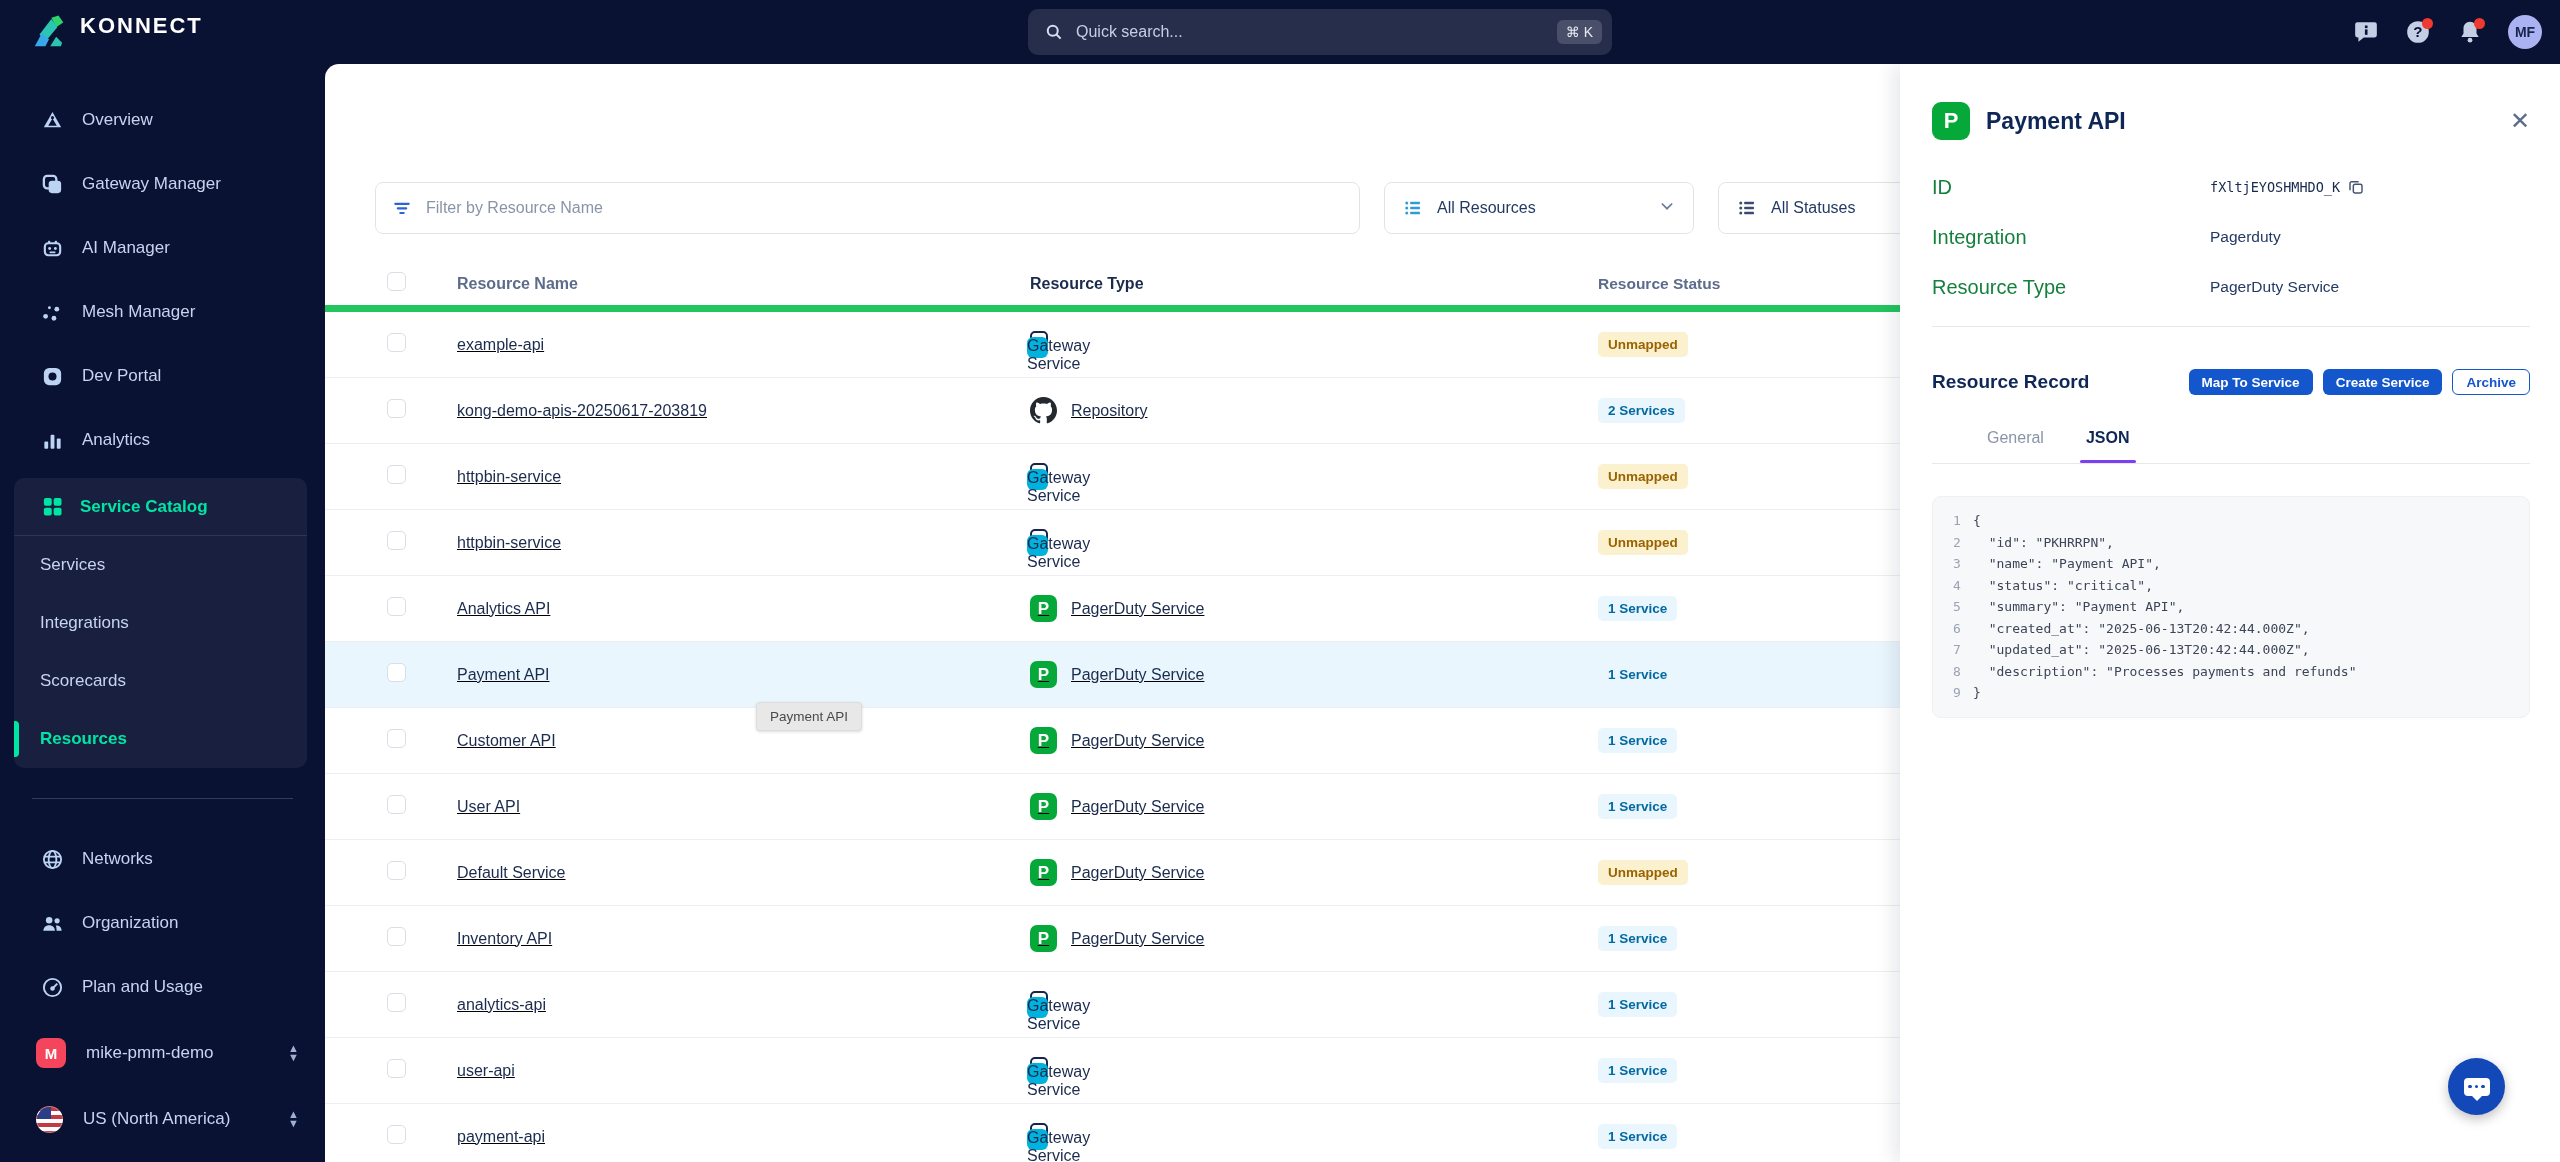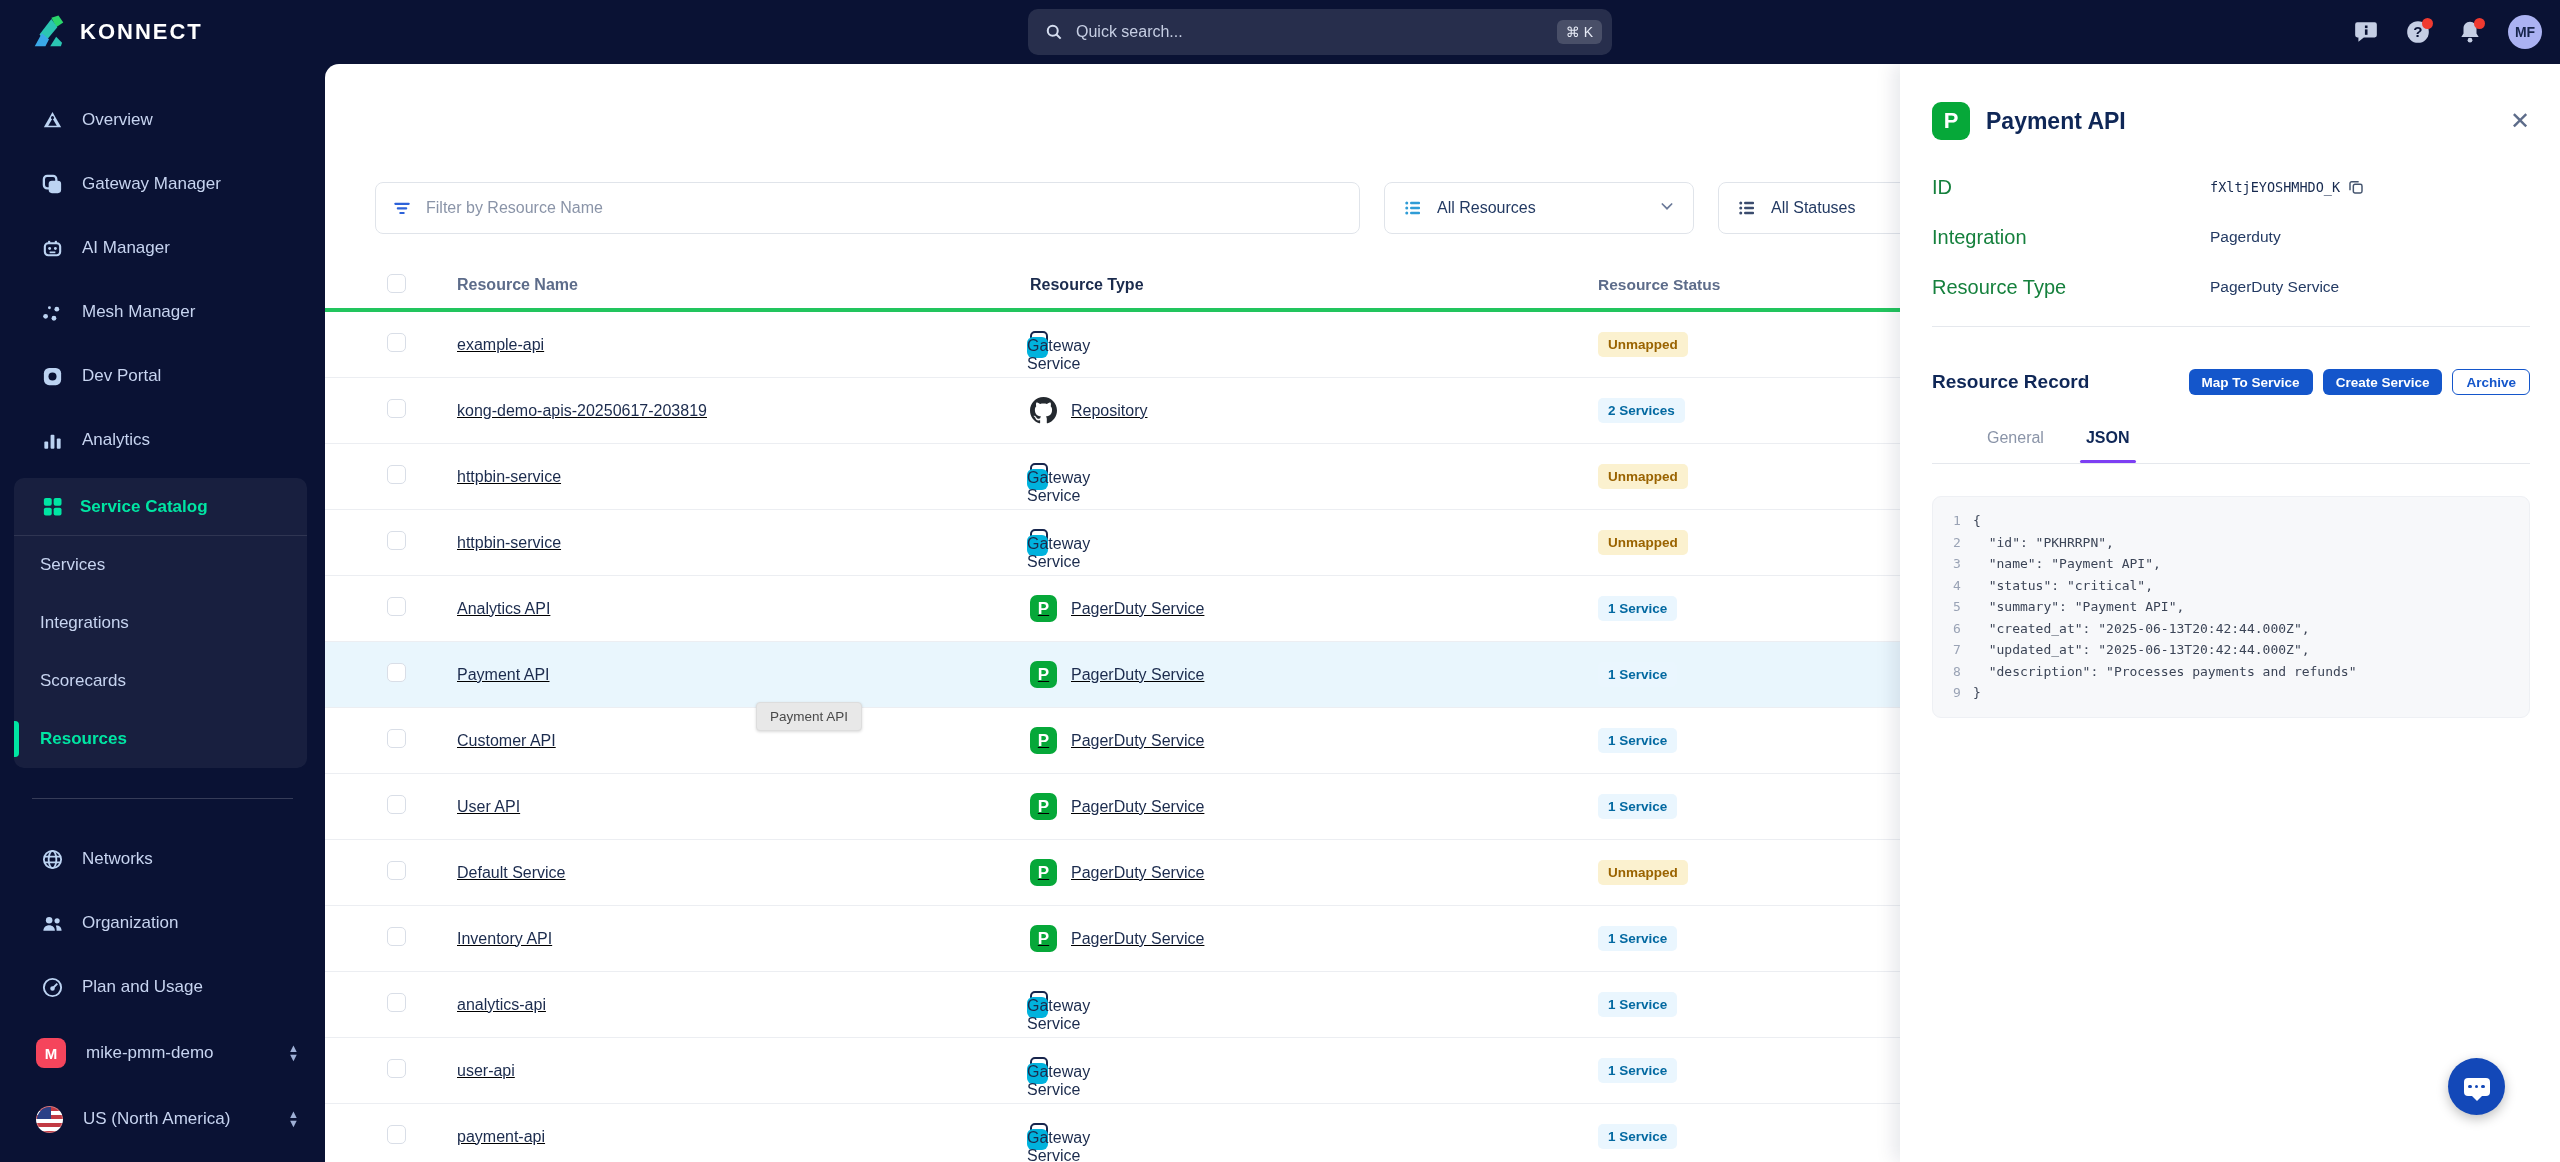--- a/index.html
+++ b/index.html
@@ -1,21 +1,21 @@
 <!DOCTYPE html>
 <html><head>
 <meta charset="utf-8">
 <style>
   * { margin:0; padding:0; box-sizing:border-box; }
   html,body { width:2560px; height:1162px; overflow:hidden; }
   body { font-family:"Liberation Sans", sans-serif; background:#0A1234; position:relative; }
 
   
   .topbar { position:absolute; left:0; top:0; width:2560px; height:64px; background:#0A1234; z-index:30; }
-  .logo { position:absolute; left:30px; top:13px; display:flex; align-items:center; gap:12px; }
+  .logo { position:absolute; left:30px; top:13px; display:flex; gap:12px; }
   .logo-mark { width:38px; height:38px; }
   .brand { color:#FFFFFF; font-size:22px; font-weight:700; letter-spacing:2px; }
   .search { position:absolute; left:1028px; top:9px; width:584px; height:46px; background:rgba(255,255,255,0.12);
             border-radius:10px; display:flex; align-items:center; padding:0 10px 0 16px; }
   .search-ph { color:#C6CEE3; font-size:16px; margin-left:12px; }
   .kbd { margin-left:auto; background:rgba(255,255,255,0.16); color:#E6EAF5; font-size:14px; border-radius:6px; padding:4px 9px; }
   .top-right { position:absolute; right:18px; top:0; height:64px; display:flex; align-items:center; gap:24px; }
   .tb-ic { position:relative; width:28px; height:28px; display:flex; align-items:center; justify-content:center; }
   .red-dot { position:absolute; top:0px; right:-1px; width:11px; height:11px; background:#F03A30; border-radius:50%; }
   .avatar { width:34px; height:34px; border-radius:50%; background:#ABB2F2; color:#17254C; font-weight:700; font-size:14px;
@@ -56,21 +56,21 @@
   .f-input .ph { color:#8A94A8; font-size:16px; margin-left:14px; }
   .dd { height:52px; border:1px solid #E0E4EA; border-radius:8px; display:flex; align-items:center; padding:0 18px; background:#fff;
         color:#233A63; font-size:16px; cursor:pointer; }
   .dd .lbl { margin-left:14px; }
   .dd .chev { margin-left:auto; padding-left:60px; }
   .dd.resources { width:310px; }
   .dd.statuses { width:560px; }
 
   
   .thead { position:absolute; left:0; top:198px; width:2006px; height:50px; display:flex; align-items:center;
-           color:#5D6C8A; font-size:15.5px; font-weight:600; border-bottom:4px solid #22c55e; }
+           color:#5D6C8A; font-size:15.5px; font-weight:600; border-bottom:7px solid #22c55e; }
   .rows { position:absolute; left:0; top:248px; width:2235px; }
   .trow { height:66px; display:flex; align-items:center; border-bottom:1px solid #ECEEF2; background:#fff; cursor:pointer;text-decoration:underline; }
   .trow.highlight { background:#E9F6FD; }
   .col-cb { width:70px; padding-left:62px; flex:none; }
   .col-name { width:573px; flex:none; color:#1B2B4D; font-size:16px; padding-left:0; margin-left:62px; }
   .thead .col-name { color:#5D6C8A; }
   .col-type { width:568px; flex:none; display:flex; align-items:center; gap:14px; color:#1B2B4D; font-size:16px; }
   .col-status { flex:none; }
   .cbx { display:inline-block; width:19px; height:19px; border:1.5px solid #D9DEE7; border-radius:5px; background:#fff; }
   .badge { display:inline-block; font-size:13.5px; font-weight:700; padding:5px 10px; border-radius:5px; }

